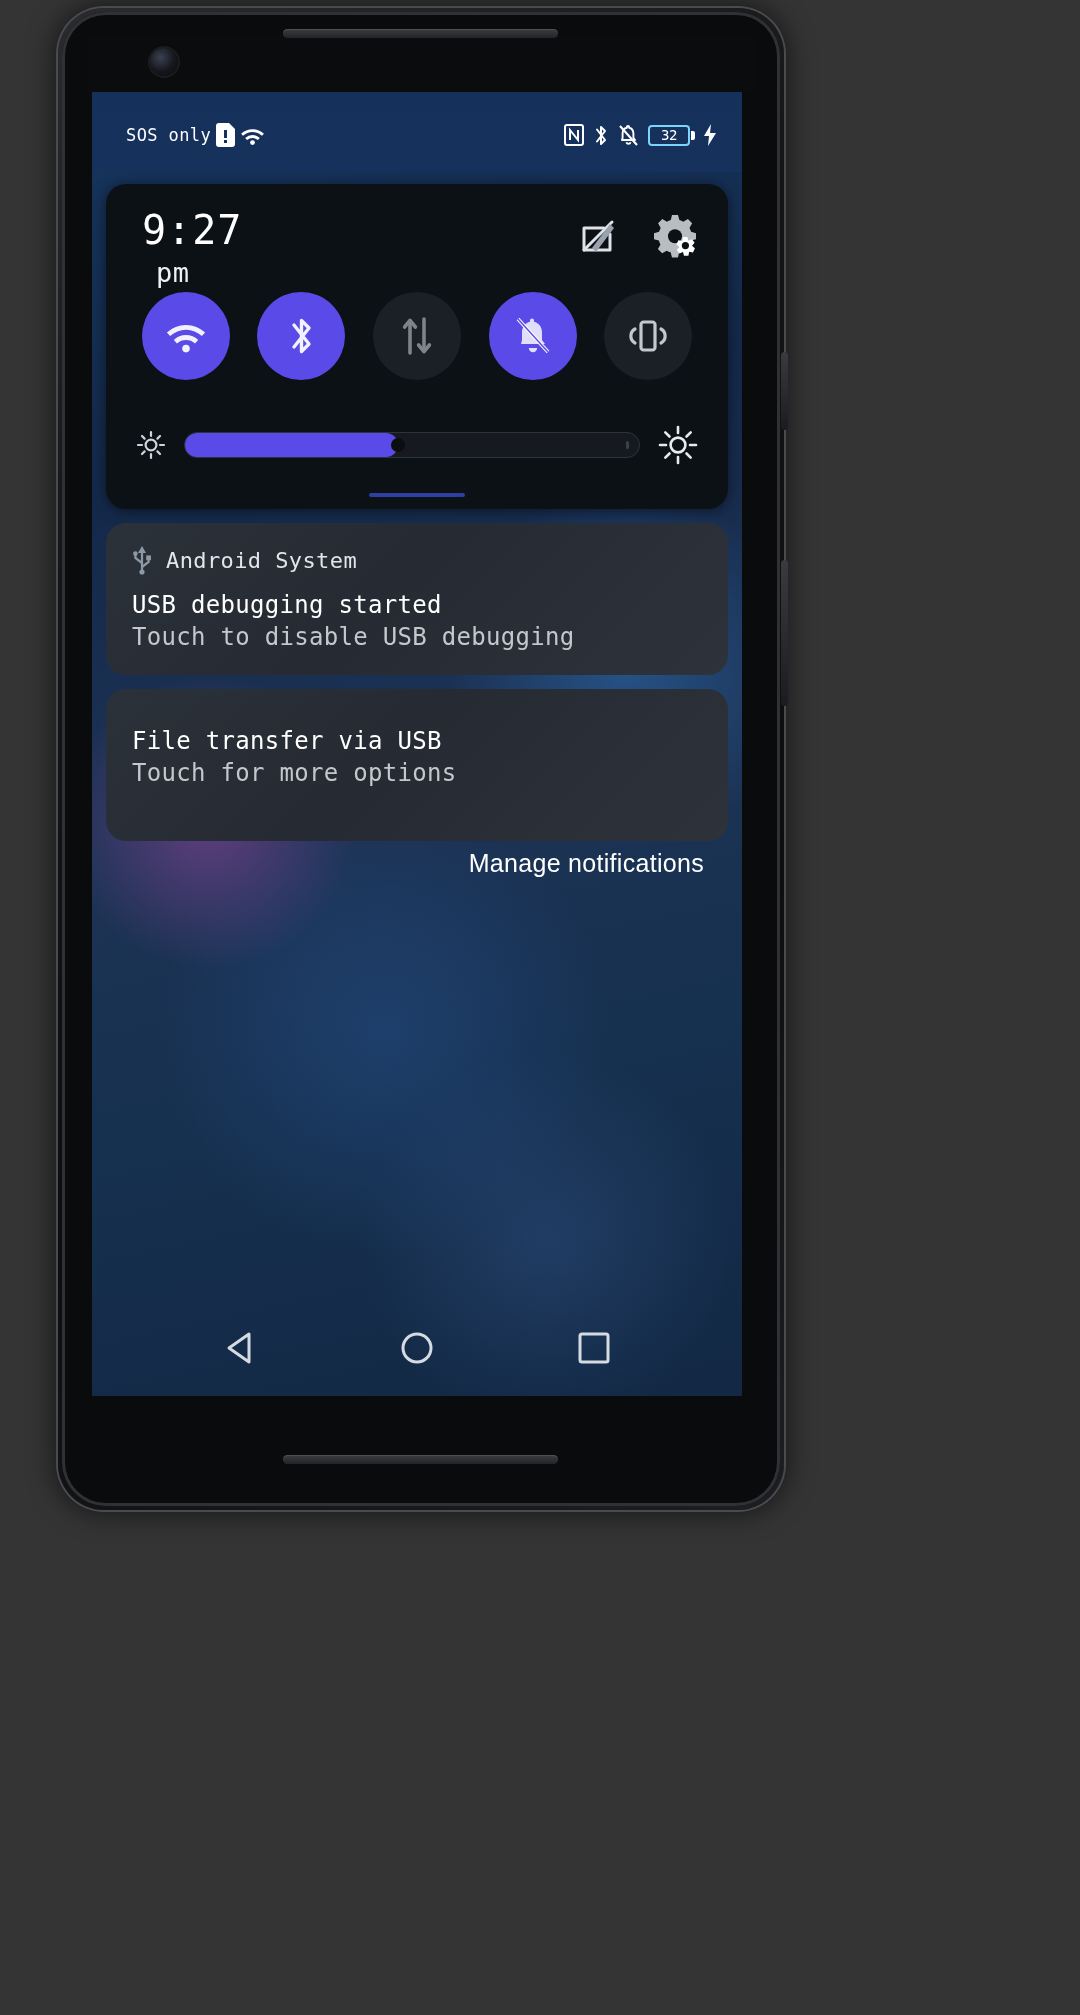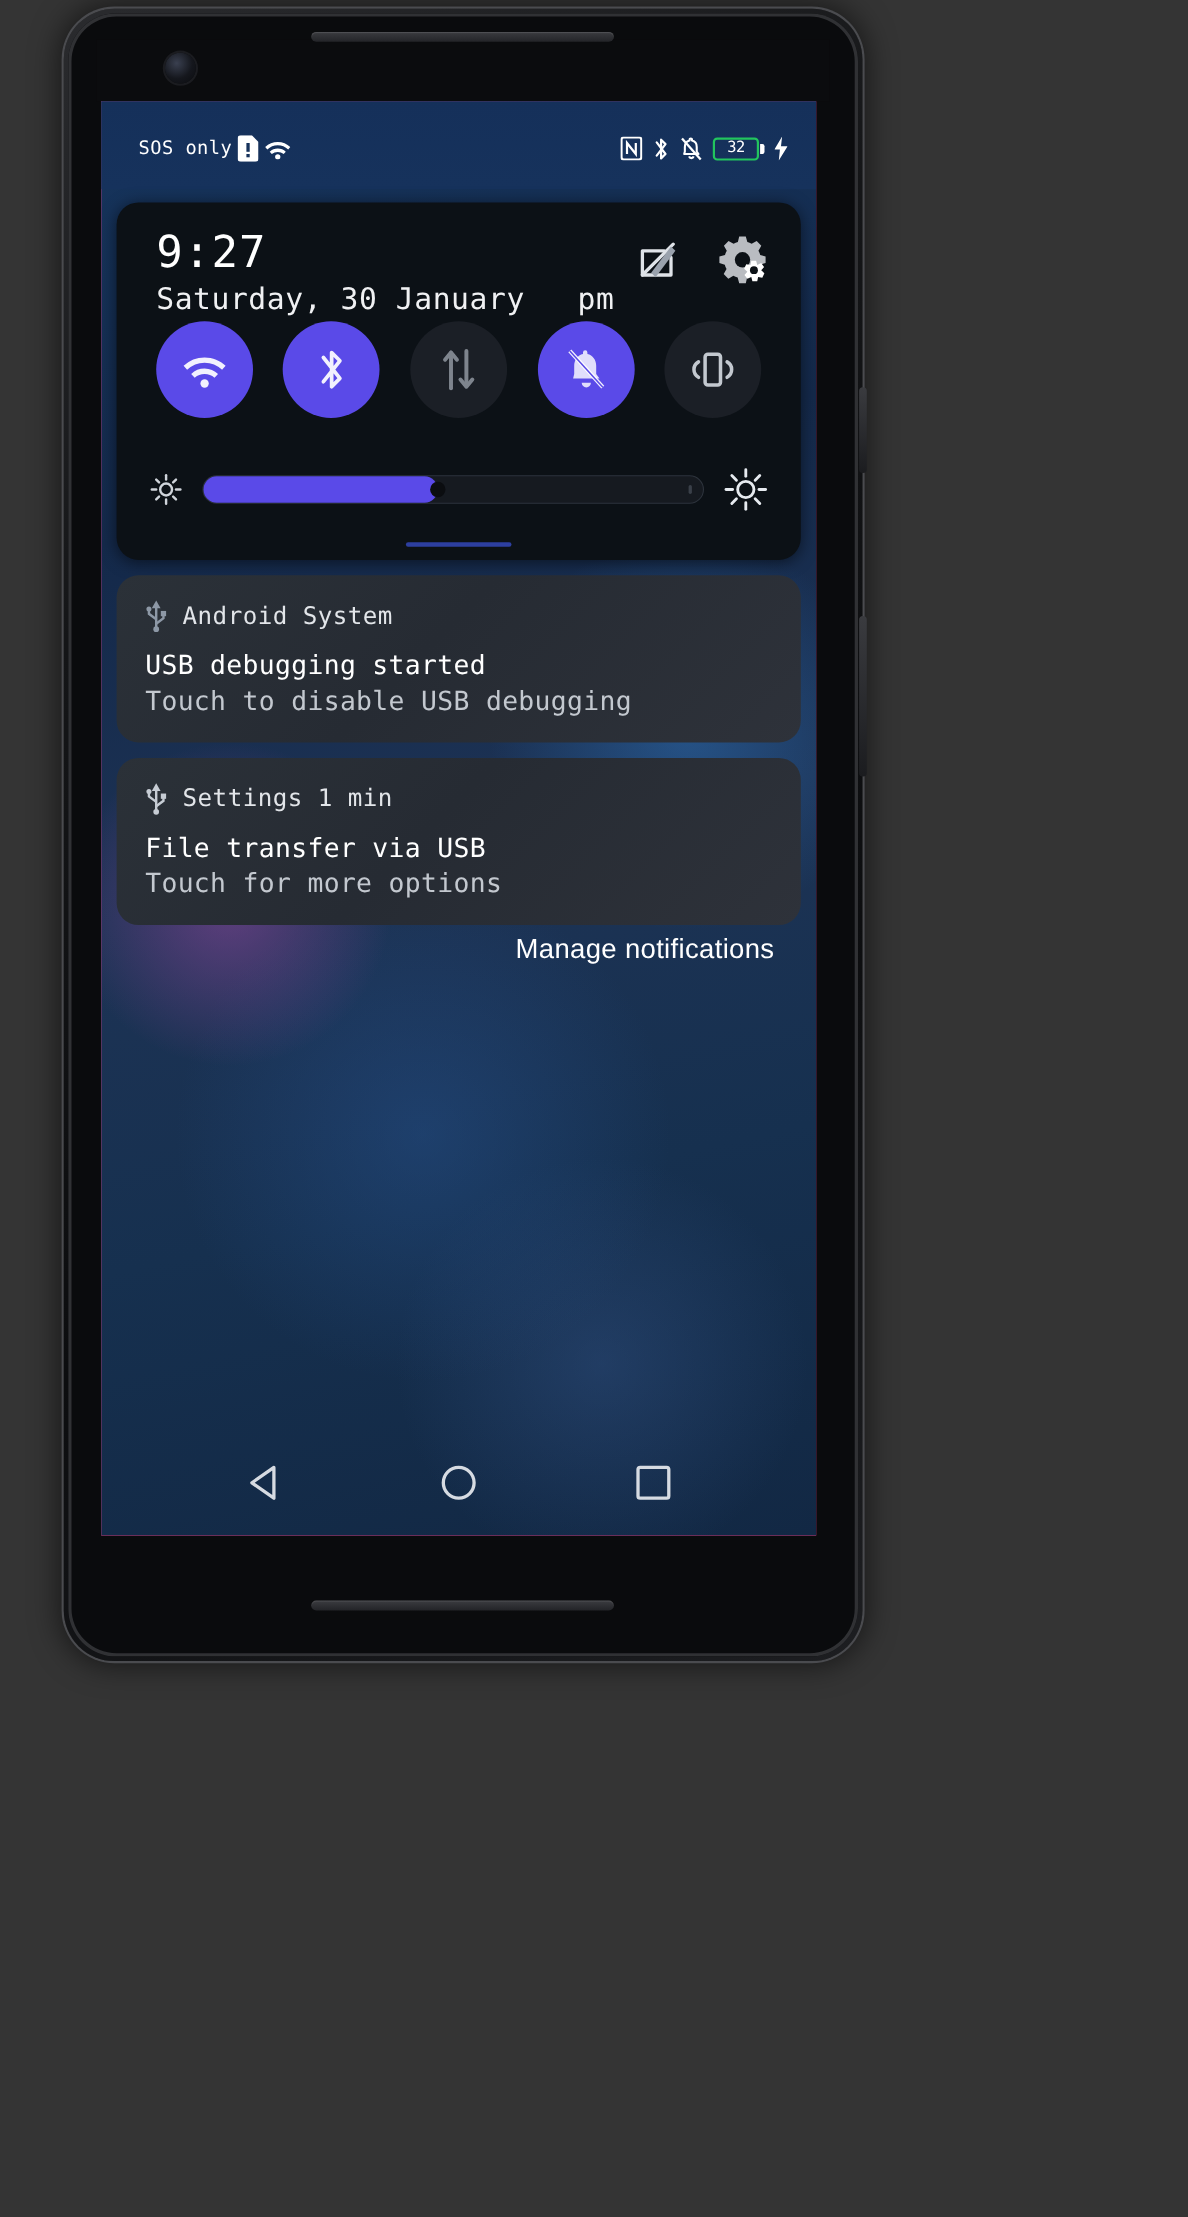--- a/index.html
+++ b/index.html
@@ -91,22 +91,22 @@
   .sb-left{ display:flex; align-items:center; gap:5px; }
   .sb-text{
     color:#ffffff; font-size:17px; letter-spacing:.4px;
     font-family:"DejaVu Sans Mono", monospace;
   }
   .sb-right{ display:flex; align-items:center; gap:9px; }
   .sb-ico{ display:block; }
   .batt-wrap{ display:flex; align-items:center; gap:1px; }
   .batt-body{
     position:relative;
-    width:42px; height:21px; border:2px solid #22c55e; border-radius:4px;
-    display:flex; align-items:flex-start; justify-content:center;
+    width:42px; height:21px; border:2px solid #7dd3fc; border-radius:4px;
+    display:flex; align-items:center; justify-content:center;
   }
   .batt-num{ color:#fff; font-size:14px; line-height:1;
     font-family:"DejaVu Sans Mono", monospace; letter-spacing:-.5px; }
   .batt-cap{ width:4px; height:9px; background:#fff; border-radius:0 2px 2px 0; }
 
   
   .qs-panel{
     position:absolute; left:14px; top:92px;
     width:622px; height:325px;
     background:#0c1116;
@@ -280,21 +280,20 @@
       <svg class="sb-ico" width="12" height="22" viewBox="0 0 12 22">
         <path d="M7 0 L0 12 H5 L4 22 L12 9 H6 Z" fill="#fff"></path>
       </svg>
     </div>
   </div>
 
   <div class="qs-panel">
     <div class="qs-header">
       <div class="qs-clock">9:27</div>
       <div class="qs-dateline">
-        <span class="qs-date">Saturday, 30 January</span>
         <span class="qs-ampm">pm</span>
       </div>
       <div class="qs-actions">
         <svg class="qs-act" width="44" height="44" viewBox="0 0 44 44">
           <path d="M6 12 h20 M6 12 v22 h26 V18" fill="none" stroke="#dfe3e8" stroke-width="3" stroke-linecap="round" stroke-linejoin="round"></path>
           <path d="M6 34 L34 6" stroke="#dfe3e8" stroke-width="3" stroke-linecap="round"></path>
           <path d="M14 32 L32 8 L36 12 L18 36 Z" fill="#9aa2ad"></path>
         </svg>
         <svg class="qs-act" width="52" height="52" viewBox="0 0 52 52">
           <g fill="#b9bcc1">
@@ -397,32 +396,20 @@
         <path d="M10 22 L16.6 17 V13.6" fill="none" stroke="#8d98a6" stroke-width="2.2"></path>
         <rect x="14.2" y="10.4" width="4.8" height="4.8" fill="#8d98a6"></rect>
       </svg>
       <span class="notif-app">Android System</span>
     </div>
     <div class="notif-title">USB debugging started</div>
     <div class="notif-sub">Touch to disable USB debugging</div>
   </div>
 
   <div class="notif" id="notif-2">
-    <div class="notif-head">
-      <svg width="20" height="30" viewBox="0 0 20 30">
-        <circle cx="10" cy="27" r="2.6" fill="#c6ccd4"></circle>
-        <line x1="10" y1="27" x2="10" y2="7" stroke="#c6ccd4" stroke-width="2.2"></line>
-        <path d="M10 1 L14 8 H6 Z" fill="#c6ccd4"></path>
-        <path d="M10 18 L3.4 13 V9.6" fill="none" stroke="#c6ccd4" stroke-width="2.2"></path>
-        <circle cx="3.4" cy="8.6" r="2.3" fill="#c6ccd4"></circle>
-        <path d="M10 22 L16.6 17 V13.6" fill="none" stroke="#c6ccd4" stroke-width="2.2"></path>
-        <rect x="14.2" y="10.4" width="4.8" height="4.8" fill="#c6ccd4"></rect>
-      </svg>
-      <span class="notif-app">Settings 1 min</span>
-    </div>
     <div class="notif-title">File transfer via USB</div>
     <div class="notif-sub">Touch for more options</div>
   </div>
 
   <div class="manage-row">
     <span class="manage-btn">Manage notifications</span>
   </div>
 
   <div class="navbar">
     <div class="nav-btn">

